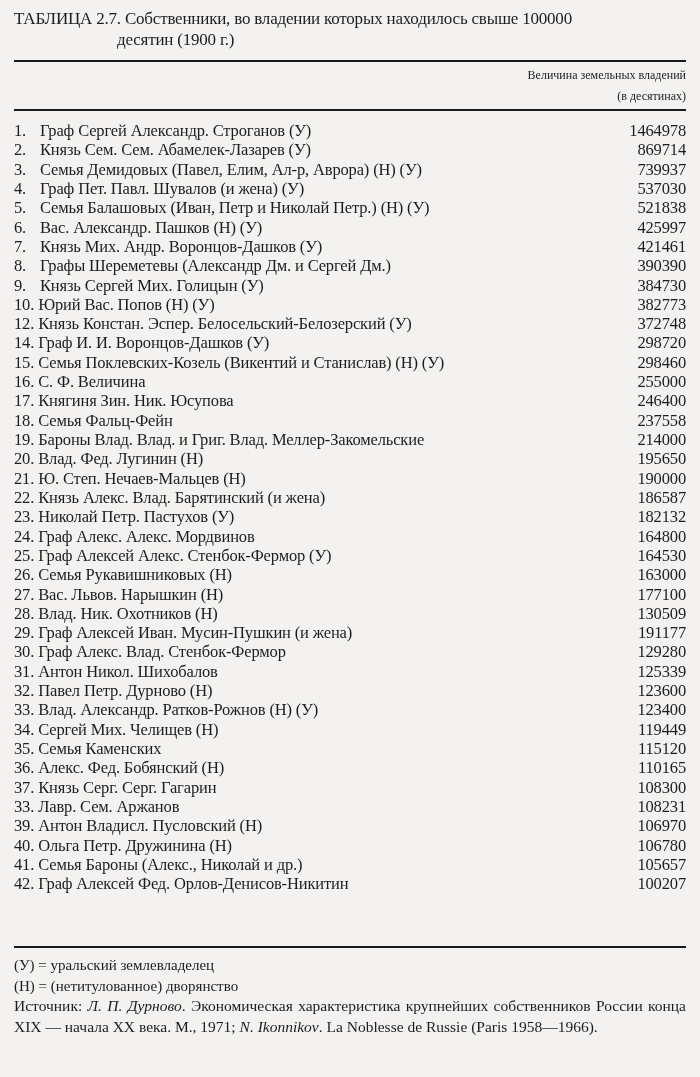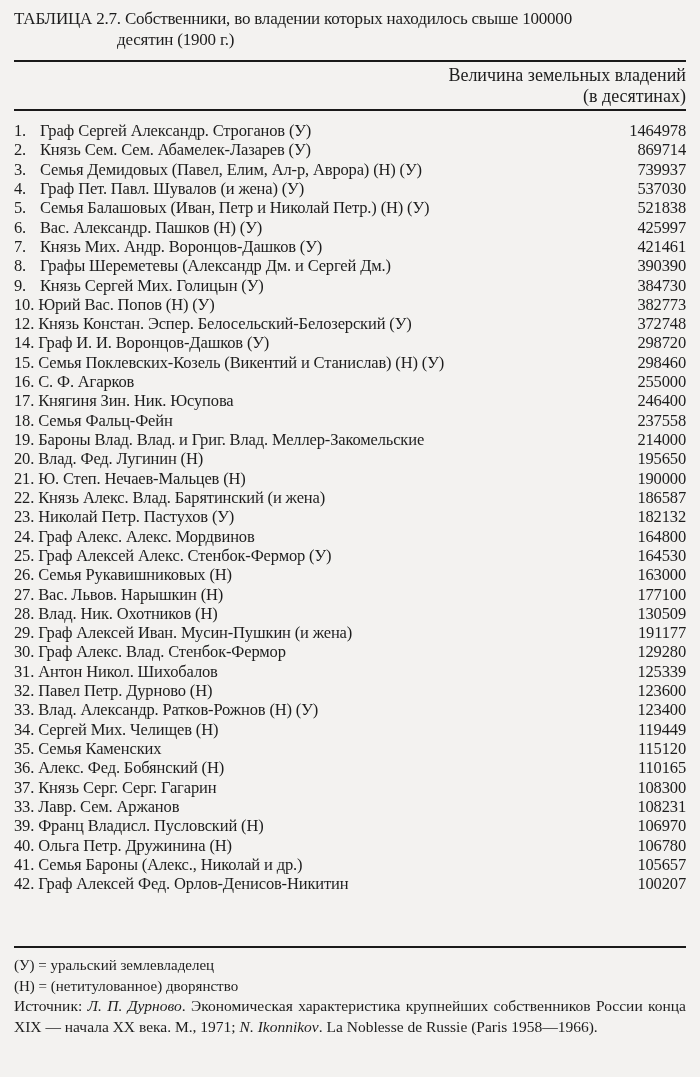--- a/index.html
+++ b/index.html
@@ -15,21 +15,21 @@
     position: absolute; top: 8px; left: 0; width: 672px;
     font-size: 17px; line-height: 21px; letter-spacing: -0.2px;
   }
   .title .t2 { display: block; padding-left: 103px; }
   .rule { position: absolute; left: 0; width: 672px; height: 2px; background: #1a1a1a; }
   .rule.r1 { top: 60px; }
   .rule.r2 { top: 109px; }
   .rule.r3 { top: 946px; }
   .col-header {
     position: absolute; top: 65px; right: 0; text-align: right;
-    font-size: 18px; line-height: 21px;
+    font-size: 12px; line-height: 21px;
   }
   .rows { position: absolute; top: 121px; left: 0; width: 672px; }
   .row {
     display: flex; height: 19.32px; line-height: 19.32px; font-size: 16.5px;
     white-space: nowrap; letter-spacing: -0.15px;
   }
   .row .num { width: 26px; flex: none; }
   .row.two-digit .num { width: auto; padding-right: 4px; }
   .row .name { flex: 1; }
   .row .val { flex: none; text-align: right; padding-right: 0; }
@@ -117,21 +117,21 @@
         <span class="name">Граф И. И. Воронцов-Дашков (У)</span>
         <span class="val">298720</span>
       </div>
       <div class="row two-digit">
         <span class="num">15.</span>
         <span class="name">Семья Поклевских-Козель (Викентий и Станислав) (Н) (У)</span>
         <span class="val">298460</span>
       </div>
       <div class="row two-digit">
         <span class="num">16.</span>
-        <span class="name">С. Ф. Агарков</span>
+        <span class="name">С. Ф. Величина</span>
         <span class="val">255000</span>
       </div>
       <div class="row two-digit">
         <span class="num">17.</span>
         <span class="name">Княгиня Зин. Ник. Юсупова</span>
         <span class="val">246400</span>
       </div>
       <div class="row two-digit">
         <span class="num">18.</span>
         <span class="name">Семья Фальц-Фейн</span>
@@ -232,21 +232,21 @@
         <span class="name">Князь Серг. Серг. Гагарин</span>
         <span class="val">108300</span>
       </div>
       <div class="row two-digit">
         <span class="num">33.</span>
         <span class="name">Лавр. Сем. Аржанов</span>
         <span class="val">108231</span>
       </div>
       <div class="row two-digit">
         <span class="num">39.</span>
-        <span class="name">Франц Владисл. Пусловский (Н)</span>
+        <span class="name">Антон Владисл. Пусловский (Н)</span>
         <span class="val">106970</span>
       </div>
       <div class="row two-digit">
         <span class="num">40.</span>
         <span class="name">Ольга Петр. Дружинина (Н)</span>
         <span class="val">106780</span>
       </div>
       <div class="row two-digit">
         <span class="num">41.</span>
         <span class="name">Семья Бароны (Алекс., Николай и др.)</span>

